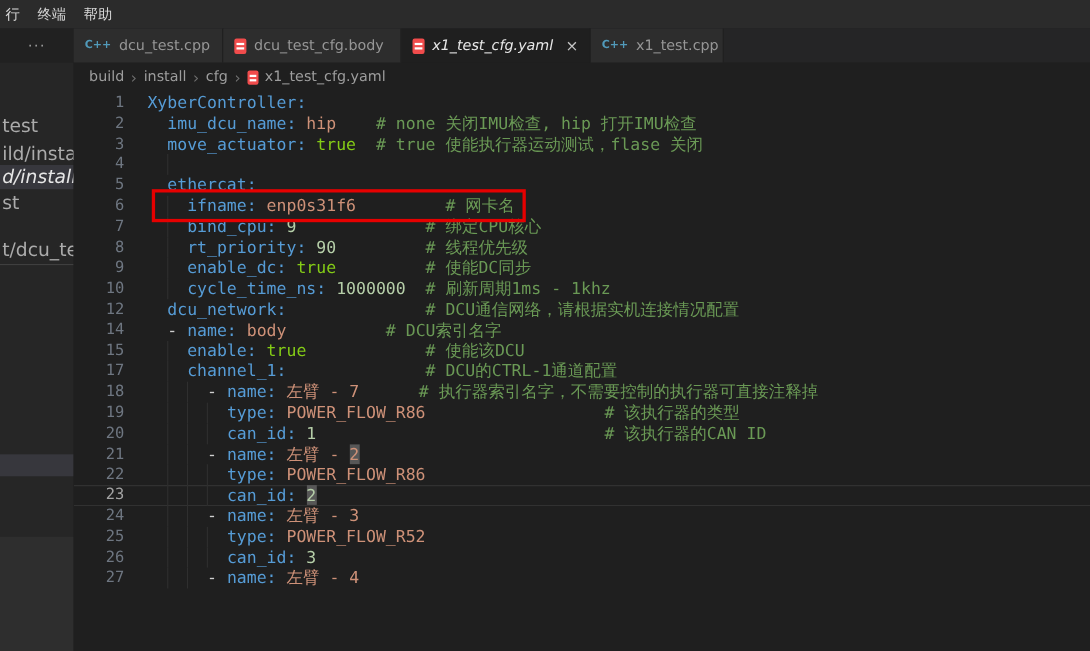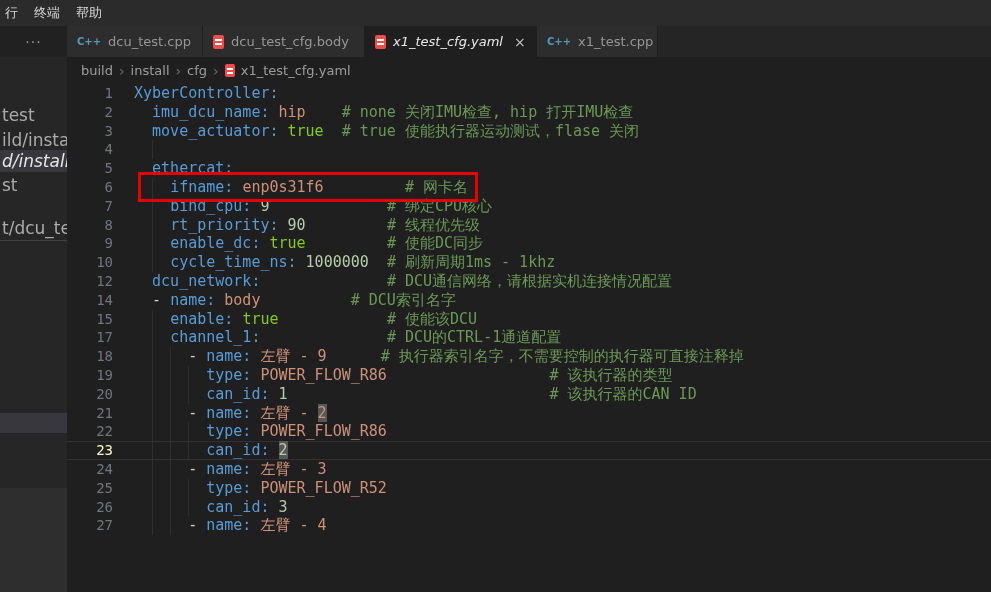--- a/index.html
+++ b/index.html
@@ -30,21 +30,21 @@
   
   .editor{position:absolute;top:57px;left:67px;right:0;bottom:0;background:#1f1f1f;}
   .breadcrumb{height:27px;display:flex;align-items:center;gap:6px;padding-left:14px;font-size:13px;color:#9d9d9d;}
   .breadcrumb .chev{color:#6f6f6f;font-size:14px;}
   .breadcrumb .yaml-ico{width:10px;height:13px;}
 
   .lines{position:absolute;top:27px;left:0;right:0;bottom:0;font-family:"DejaVu Sans Mono",monospace;font-size:15px;overflow:hidden;}
   .line{display:flex;height:18.8px;line-height:18.8px;position:relative;white-space:pre;}
   .line.current{box-shadow:inset 0 1px 0 #313131, inset 0 -1px 0 #313131;}
   .ln{width:46px;flex:none;text-align:right;color:#6e7681;font-size:14px;}
-  .line.current .ln{color:#fef9c3;}
+  .line.current .ln{color:#a3a3a3;}
   .code{margin-left:21px;position:relative;flex:1;}
   .guide{position:absolute;top:0;bottom:0;width:1px;background:#2f2f2f;}
   .ws{color:#d4d4d4;}
   .key{color:#569cd6;}
   .val{color:#ce9178;}
   .num{color:#b5cea8;}
   .bool{color:#84cc16;}
   .punct{color:#cfcfcf;}
   .com{color:#6a9955;}
   .hl{background:#575757;}
@@ -114,21 +114,21 @@
       <div class="line"><span class="ln">5</span><span class="code"><span class="ws">  </span><span class="key">ethercat:</span></span></div>
       <div class="line"><span class="ln">6</span><span class="code"><i class="guide" style="left: 18.06px;"></i><span class="ws">    </span><span class="key">ifname:</span><span class="ws"> </span><span class="val">enp0s31f6</span><span class="ws">         </span><span class="com"># 网卡名</span></span></div>
       <div class="line"><span class="ln">7</span><span class="code"><i class="guide" style="left: 18.06px;"></i><span class="ws">    </span><span class="key">bind_cpu:</span><span class="ws"> </span><span class="num">9</span><span class="ws">             </span><span class="com"># 绑定CPU核心</span></span></div>
       <div class="line"><span class="ln">8</span><span class="code"><i class="guide" style="left: 18.06px;"></i><span class="ws">    </span><span class="key">rt_priority:</span><span class="ws"> </span><span class="num">90</span><span class="ws">         </span><span class="com"># 线程优先级</span></span></div>
       <div class="line"><span class="ln">9</span><span class="code"><i class="guide" style="left: 18.06px;"></i><span class="ws">    </span><span class="key">enable_dc:</span><span class="ws"> </span><span class="bool">true</span><span class="ws">         </span><span class="com"># 使能DC同步</span></span></div>
       <div class="line"><span class="ln">10</span><span class="code"><i class="guide" style="left: 18.06px;"></i><span class="ws">    </span><span class="key">cycle_time_ns:</span><span class="ws"> </span><span class="num">1000000</span><span class="ws">  </span><span class="com"># 刷新周期1ms - 1khz</span></span></div>
       <div class="line"><span class="ln">12</span><span class="code"><span class="ws">  </span><span class="key">dcu_network:</span><span class="ws">              </span><span class="com"># DCU通信网络，请根据实机连接情况配置</span></span></div>
       <div class="line"><span class="ln">14</span><span class="code"><span class="ws">  </span><span class="punct">- </span><span class="key">name:</span><span class="ws"> </span><span class="val">body</span><span class="ws">          </span><span class="com"># DCU索引名字</span></span></div>
       <div class="line"><span class="ln">15</span><span class="code"><i class="guide" style="left: 18.06px;"></i><span class="ws">    </span><span class="key">enable:</span><span class="ws"> </span><span class="bool">true</span><span class="ws">            </span><span class="com"># 使能该DCU</span></span></div>
       <div class="line"><span class="ln">17</span><span class="code"><i class="guide" style="left: 18.06px;"></i><span class="ws">    </span><span class="key">channel_1:</span><span class="ws">              </span><span class="com"># DCU的CTRL-1通道配置</span></span></div>
-      <div class="line"><span class="ln">18</span><span class="code"><i class="guide" style="left: 18.06px;"></i><i class="guide" style="left: 36.12px;"></i><span class="ws">      </span><span class="punct">- </span><span class="key">name:</span><span class="ws"> </span><span class="val">左臂 - 9</span><span class="ws">      </span><span class="com"># 执行器索引名字，不需要控制的执行器可直接注释掉</span></span></div>
+      <div class="line"><span class="ln">18</span><span class="code"><i class="guide" style="left: 18.06px;"></i><i class="guide" style="left: 36.12px;"></i><span class="ws">      </span><span class="punct">- </span><span class="key">name:</span><span class="ws"> </span><span class="val">左臂 - 7</span><span class="ws">      </span><span class="com"># 执行器索引名字，不需要控制的执行器可直接注释掉</span></span></div>
       <div class="line"><span class="ln">19</span><span class="code"><i class="guide" style="left: 18.06px;"></i><i class="guide" style="left: 36.12px;"></i><i class="guide" style="left: 54.18px;"></i><span class="ws">        </span><span class="key">type:</span><span class="ws"> </span><span class="val">POWER_FLOW_R86</span><span class="ws">                  </span><span class="com"># 该执行器的类型</span></span></div>
       <div class="line"><span class="ln">20</span><span class="code"><i class="guide" style="left: 18.06px;"></i><i class="guide" style="left: 36.12px;"></i><i class="guide" style="left: 54.18px;"></i><span class="ws">        </span><span class="key">can_id:</span><span class="ws"> </span><span class="num">1</span><span class="ws">                             </span><span class="com"># 该执行器的CAN ID</span></span></div>
       <div class="line"><span class="ln">21</span><span class="code"><i class="guide" style="left: 18.06px;"></i><i class="guide" style="left: 36.12px;"></i><span class="ws">      </span><span class="punct">- </span><span class="key">name:</span><span class="ws"> </span><span class="val">左臂 - </span><span class="val hl">2</span></span></div>
       <div class="line"><span class="ln">22</span><span class="code"><i class="guide" style="left: 18.06px;"></i><i class="guide" style="left: 36.12px;"></i><i class="guide" style="left: 54.18px;"></i><span class="ws">        </span><span class="key">type:</span><span class="ws"> </span><span class="val">POWER_FLOW_R86</span></span></div>
       <div class="line current"><span class="ln">23</span><span class="code"><i class="guide" style="left: 18.06px;"></i><i class="guide" style="left: 36.12px;"></i><i class="guide" style="left: 54.18px;"></i><span class="ws">        </span><span class="key">can_id:</span><span class="ws"> </span><span class="num hl">2</span></span></div>
       <div class="line"><span class="ln">24</span><span class="code"><i class="guide" style="left: 18.06px;"></i><i class="guide" style="left: 36.12px;"></i><span class="ws">      </span><span class="punct">- </span><span class="key">name:</span><span class="ws"> </span><span class="val">左臂 - 3</span></span></div>
       <div class="line"><span class="ln">25</span><span class="code"><i class="guide" style="left: 18.06px;"></i><i class="guide" style="left: 36.12px;"></i><i class="guide" style="left: 54.18px;"></i><span class="ws">        </span><span class="key">type:</span><span class="ws"> </span><span class="val">POWER_FLOW_R52</span></span></div>
       <div class="line"><span class="ln">26</span><span class="code"><i class="guide" style="left: 18.06px;"></i><i class="guide" style="left: 36.12px;"></i><i class="guide" style="left: 54.18px;"></i><span class="ws">        </span><span class="key">can_id:</span><span class="ws"> </span><span class="num">3</span></span></div>
       <div class="line"><span class="ln">27</span><span class="code"><i class="guide" style="left: 18.06px;"></i><i class="guide" style="left: 36.12px;"></i><span class="ws">      </span><span class="punct">- </span><span class="key">name:</span><span class="ws"> </span><span class="val">左臂 - 4</span></span></div>
     </div>

